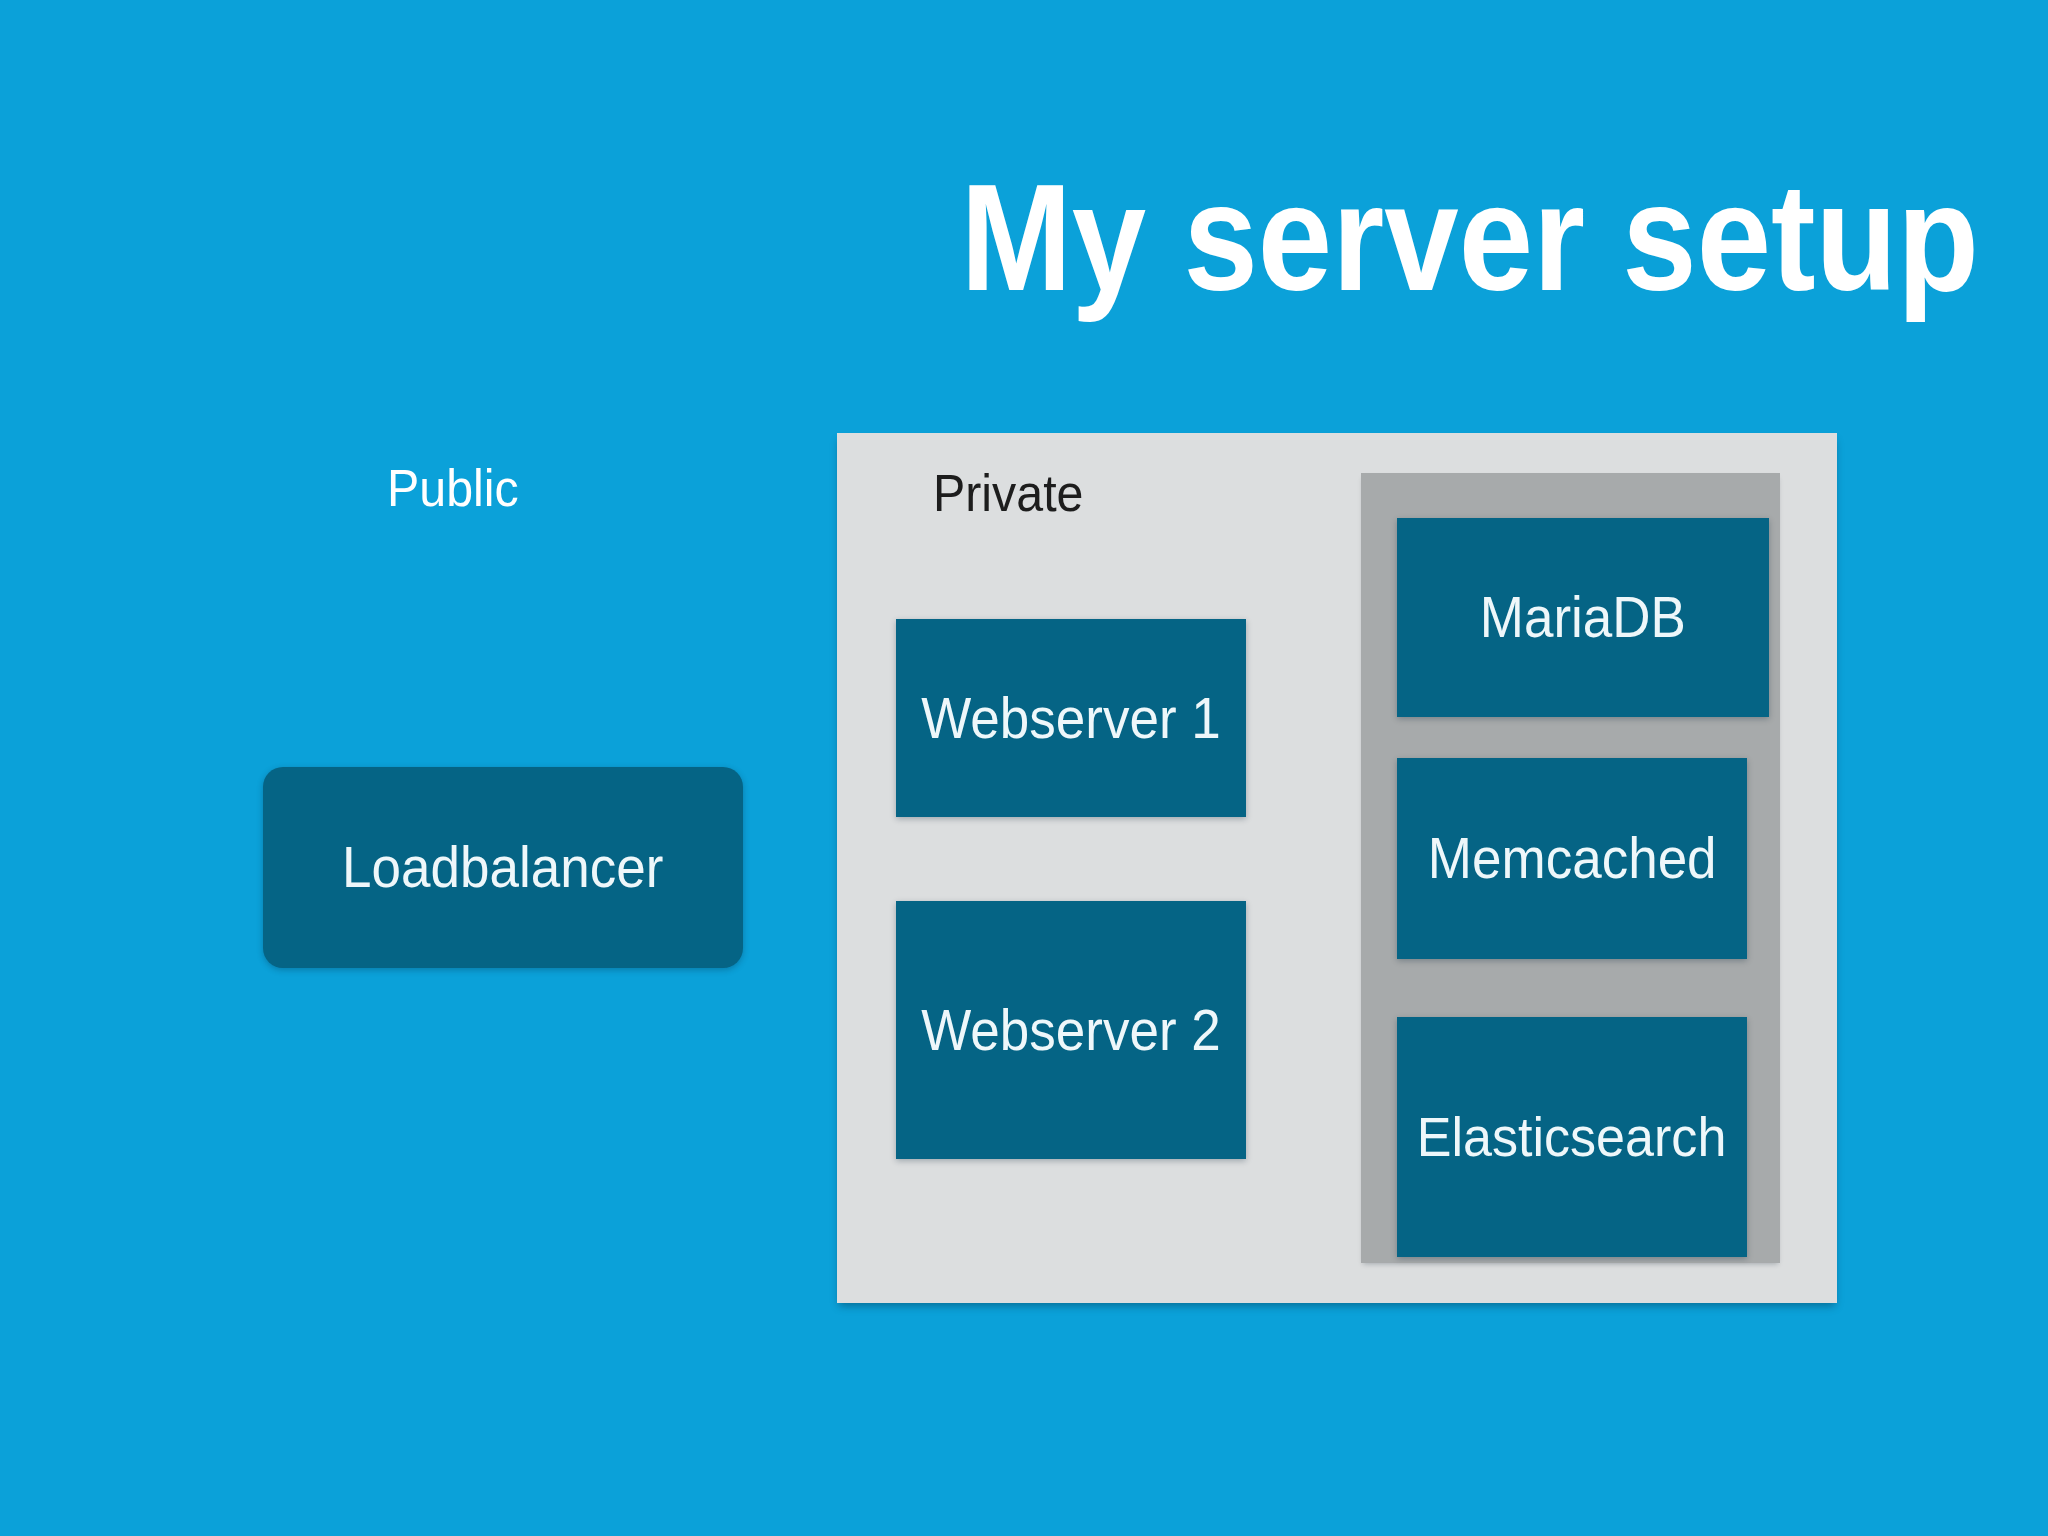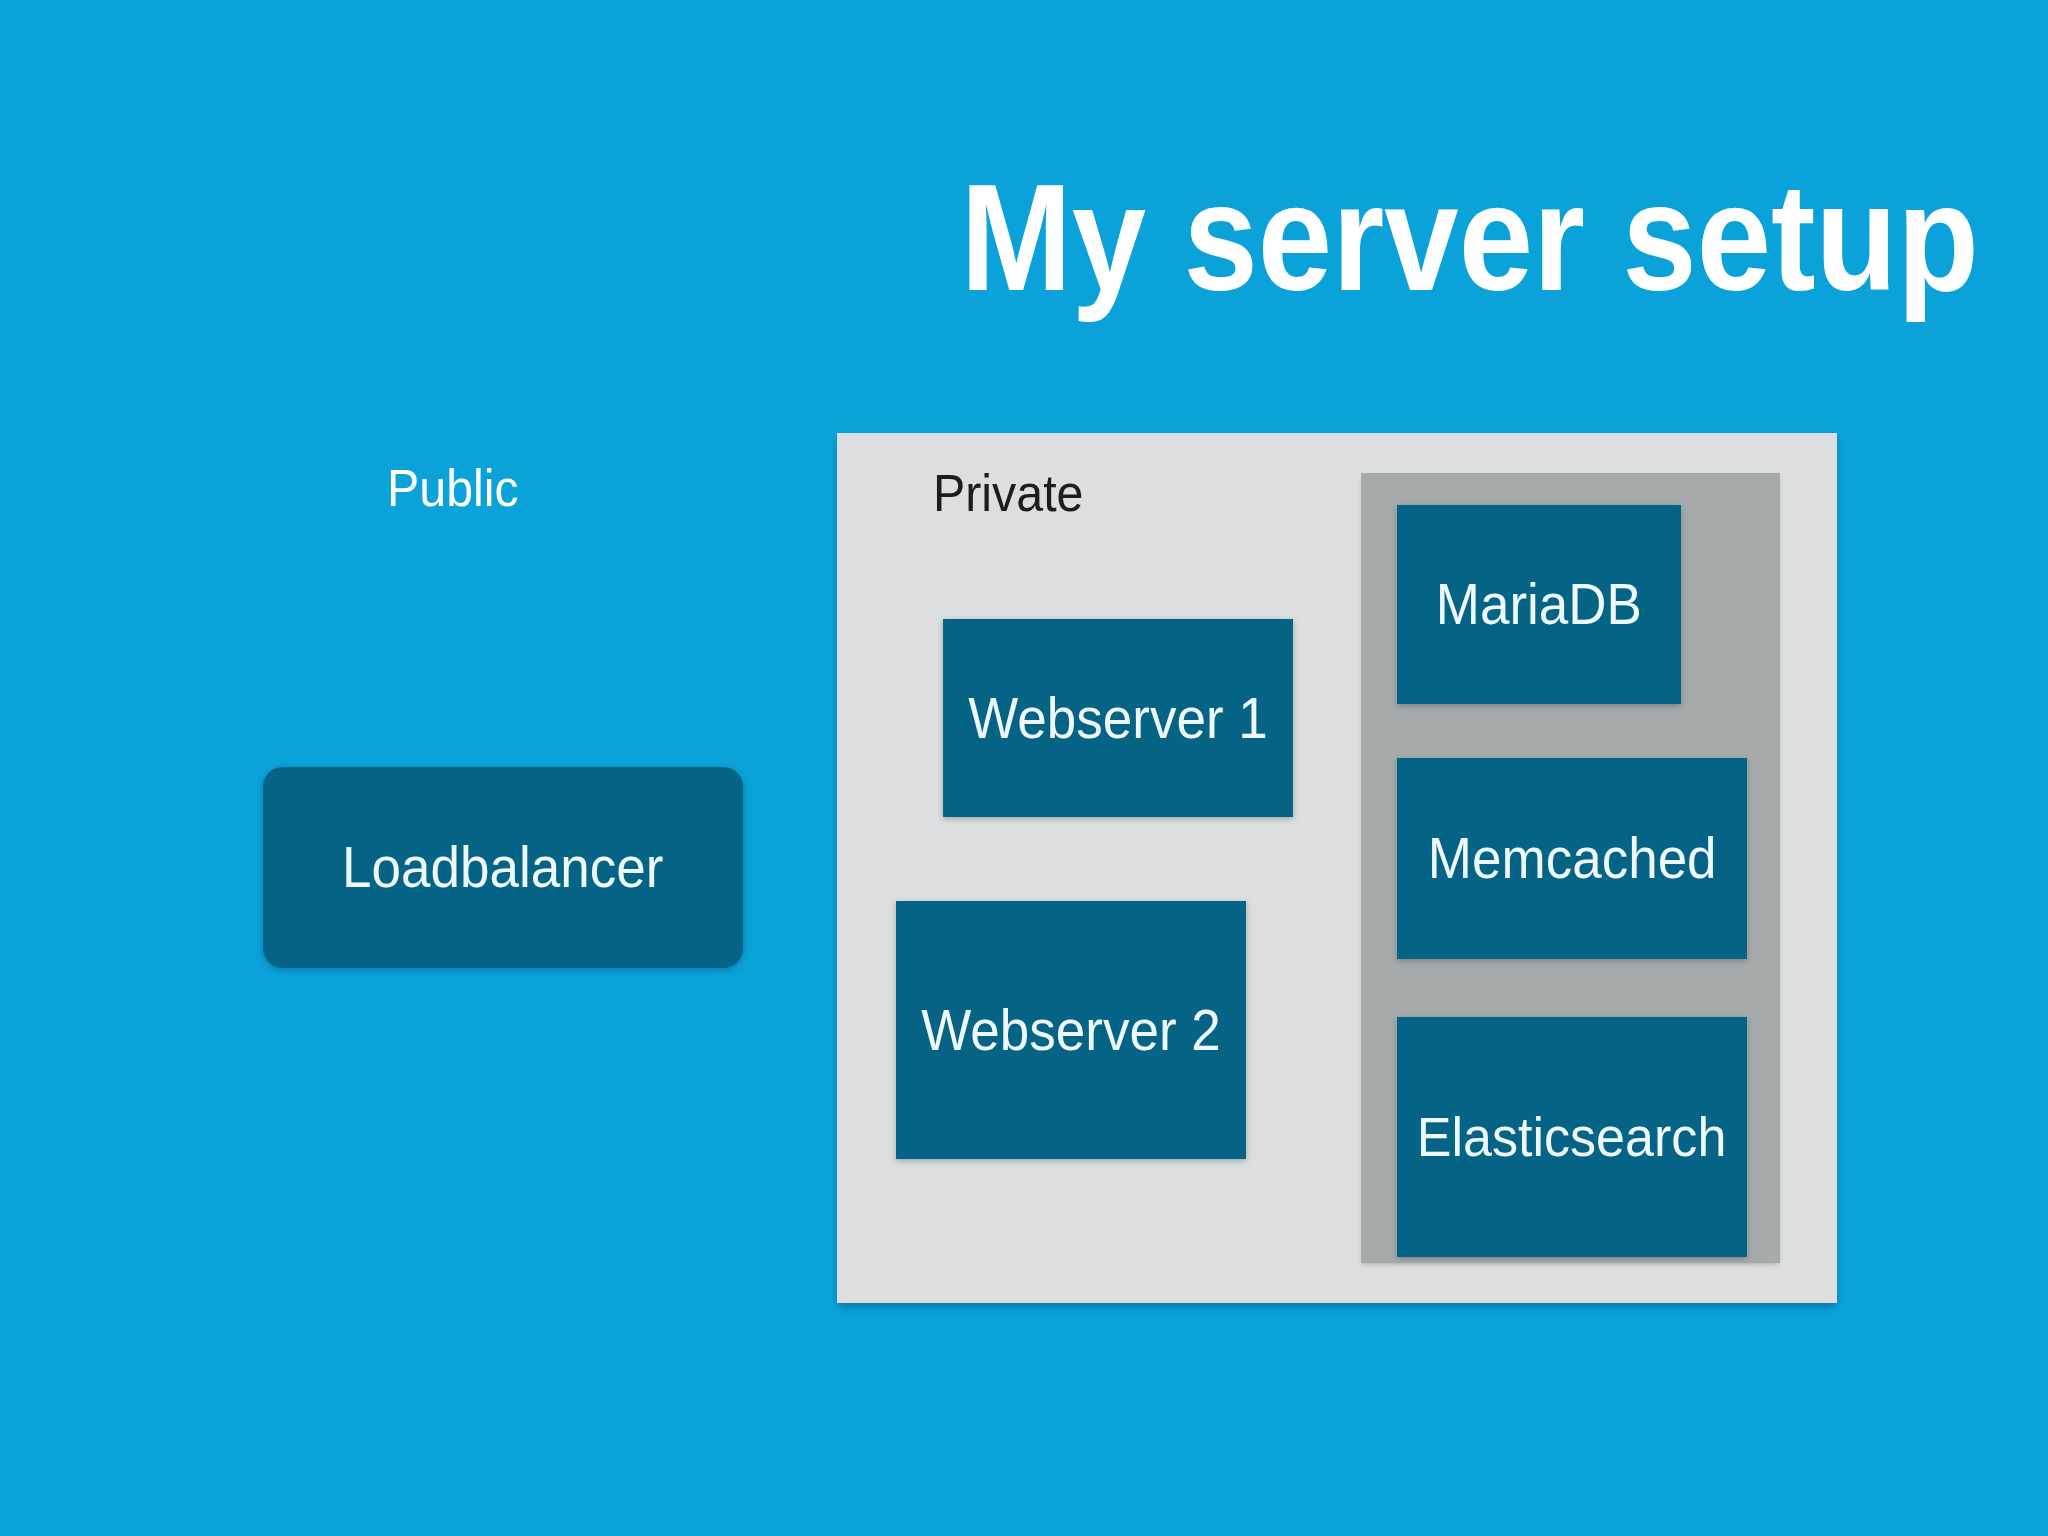--- a/index.html
+++ b/index.html
@@ -100,33 +100,32 @@
     top: 767px;
     width: 480px;
     height: 201px;
     border-radius: 20px;
   }
   .node-webserver-1 {
     left: 59px;
     top: 186px;
     width: 350px;
     height: 198px;
-    margin-left: 47px;
   }
   .node-webserver-2 {
     left: 59px;
     top: 468px;
     width: 350px;
     height: 258px;
     text-align: center;
   }
   .node-mariadb {
     left: 36px;
-    top: 32px;
-    width: 284px;
+    top: 45px;
+    width: 372px;
     height: 199px;
   }
   .node-memcached {
     left: 36px;
     top: 285px;
     width: 350px;
     height: 201px;
   }
   .node-elasticsearch {
     left: 36px;

